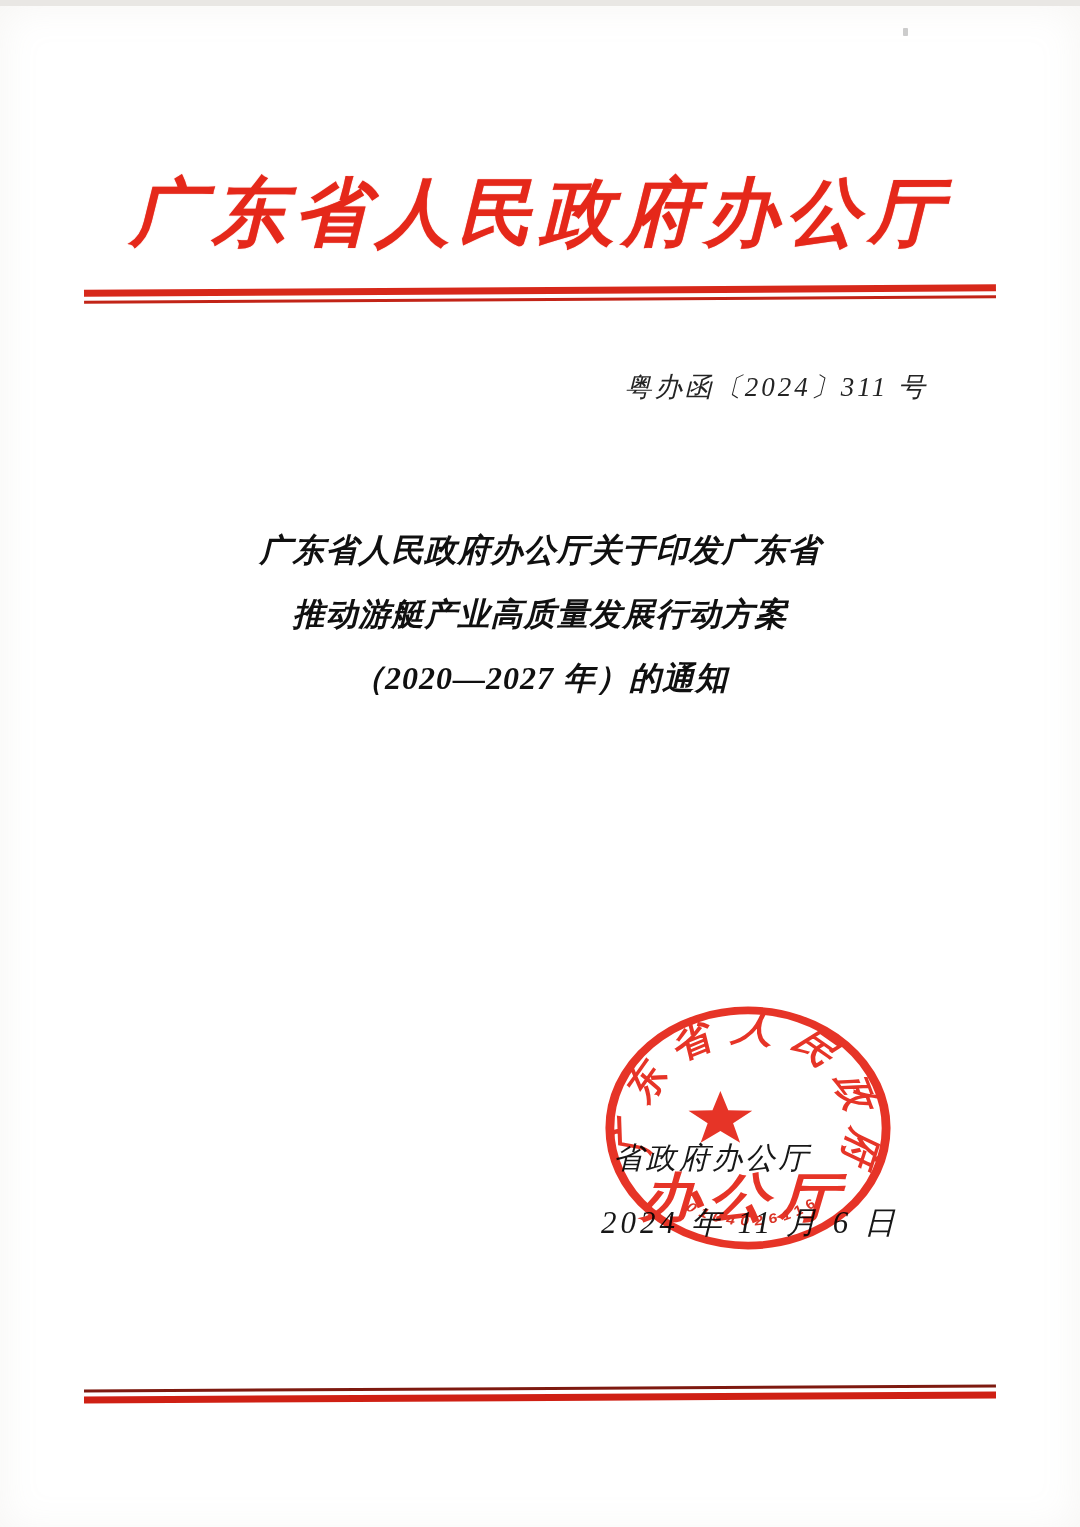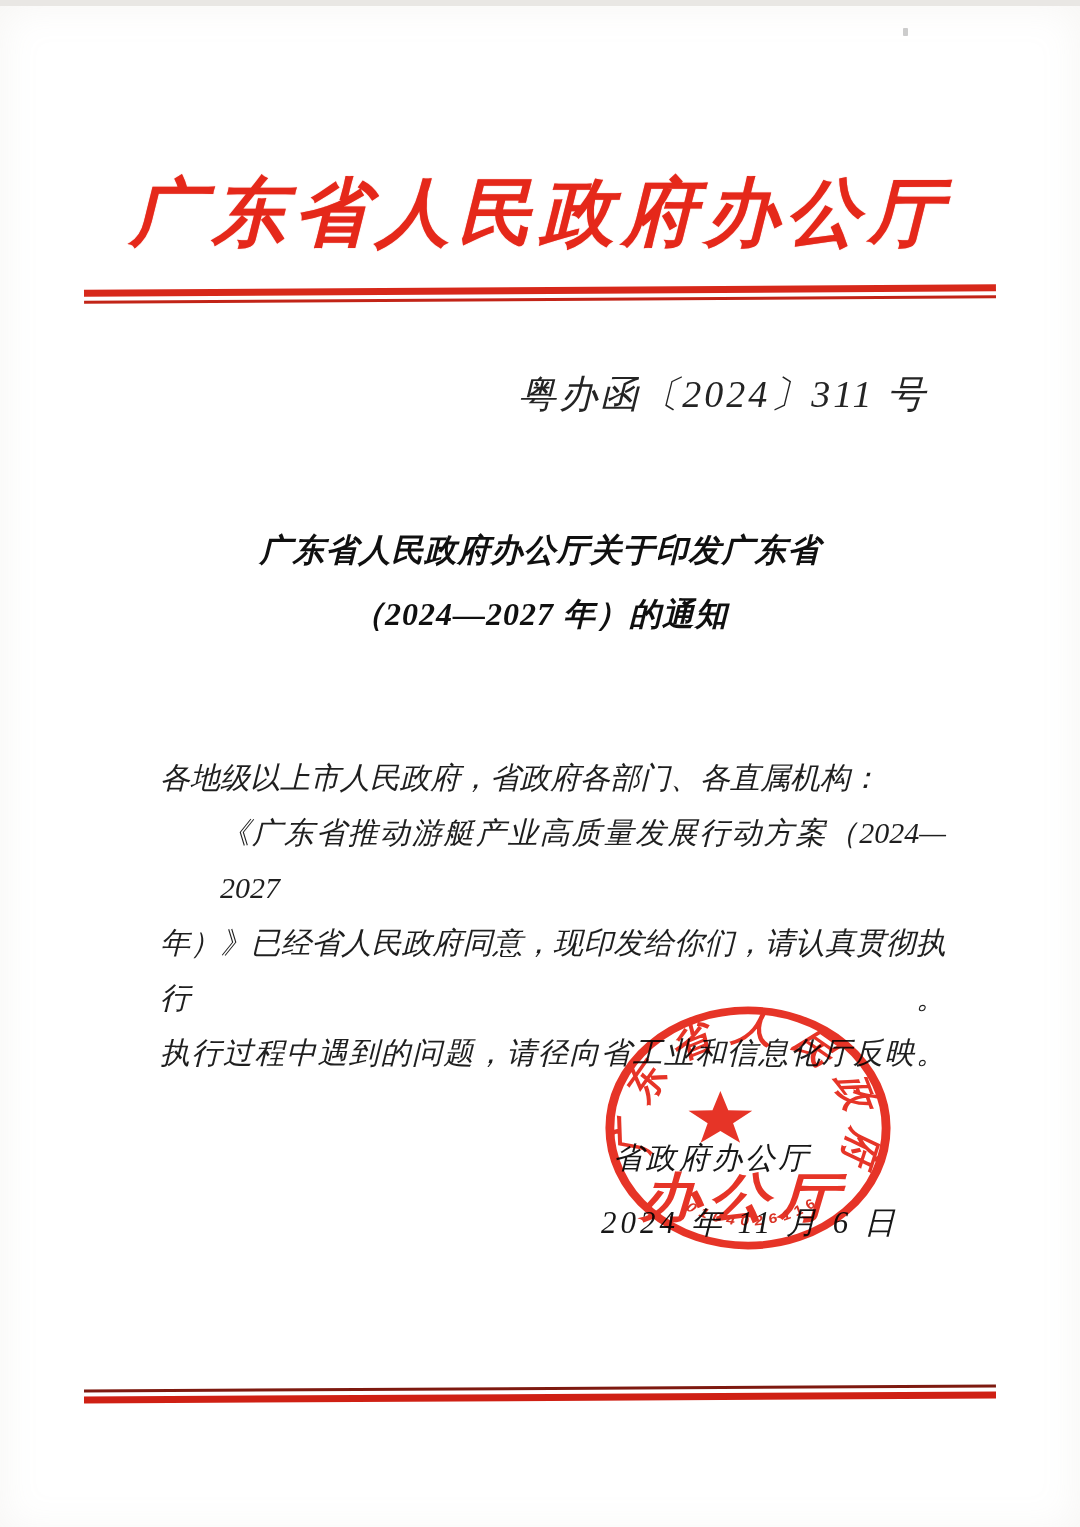--- a/index.html
+++ b/index.html
@@ -31,21 +31,21 @@
   .rule-top .bar1{height:7px;background:#d7281a;}
   .rule-top .gap{height:4px;}
   .rule-top .bar2{height:3px;background:#c22417;}
   .rule-bottom{top:1381px;transform:rotate(-0.3deg);}
   .rule-bottom .bar1{height:3px;background:#7e1a10;}
   .rule-bottom .gap{height:4px;}
   .rule-bottom .bar2{height:7px;background:#cf2014;}
   
   .doc-number{
     position:absolute;top:363px;right:152px;
-    font-size:38px;color:#242424;
+    font-size:27px;color:#242424;
     letter-spacing:3px;white-space:nowrap;
   }
   
   .title{
     position:absolute;left:0;top:512px;width:100%;
     text-align:center;color:#101010;
     font-weight:bold;font-size:32px;line-height:64px;
   }
   .title .t-line{letter-spacing:1px;white-space:nowrap;}
   
@@ -104,29 +104,24 @@
   <div class="rule rule-top">
     <div class="bar bar1"></div>
     <div class="gap"></div>
     <div class="bar bar2"></div>
   </div>
 
   <div class="doc-number">粤办函〔2024〕311 号</div>
 
   <div class="title">
     <div class="t-line">广东省人民政府办公厅关于印发广东省</div>
-    <div class="t-line">（2024—2027 年）的通知</div>
+    <div class="t-line">推动游艇产业高质量发展行动方案</div>
+    <div class="t-line">（2020—2027 年）的通知</div>
   </div>
 
-  <div class="body-text">
-    <div class="b-line">各地级以上市人民政府，省政府各部门、各直属机构：</div>
-    <div class="b-line b-just b-indent">《广东省推动游艇产业高质量发展行动方案（2024—2027</div>
-    <div class="b-line b-just">年）》已经省人民政府同意，现印发给你们，请认真贯彻执行。</div>
-    <div class="b-line b-just">执行过程中遇到的问题，请径向省工业和信息化厅反映。</div>
-  </div>
 
   <div class="signature">省政府办公厅</div>
   <div class="doc-date">2024 年 11 月 6 日</div>
 
   <div class="seal">
     <svg viewBox="0 0 300 300" preserveAspectRatio="none">
       <defs>
         <path id="sealArcTop" d="M 56.7,193.5 A 103,103 0 1 1 243.3,193.5" fill="none"></path>
         <path id="sealArcBottom" d="M 68,232 A 116,116 0 0 0 232,232" fill="none"></path>
       </defs>

